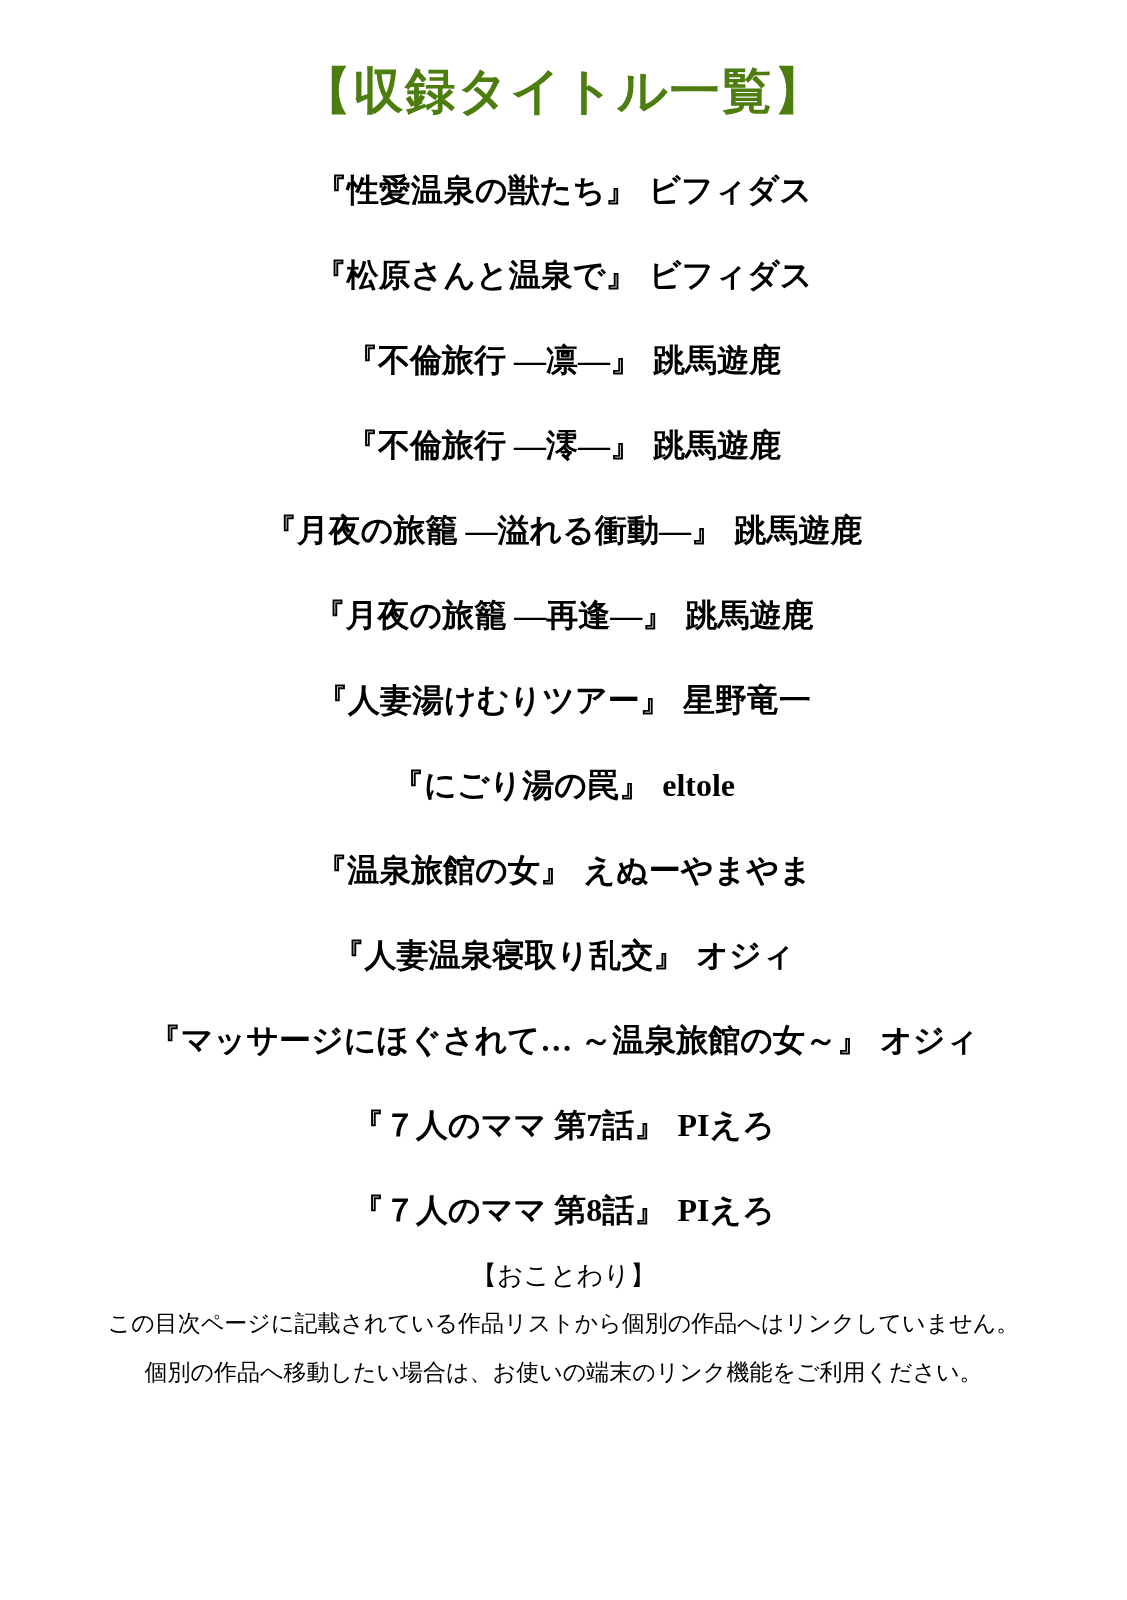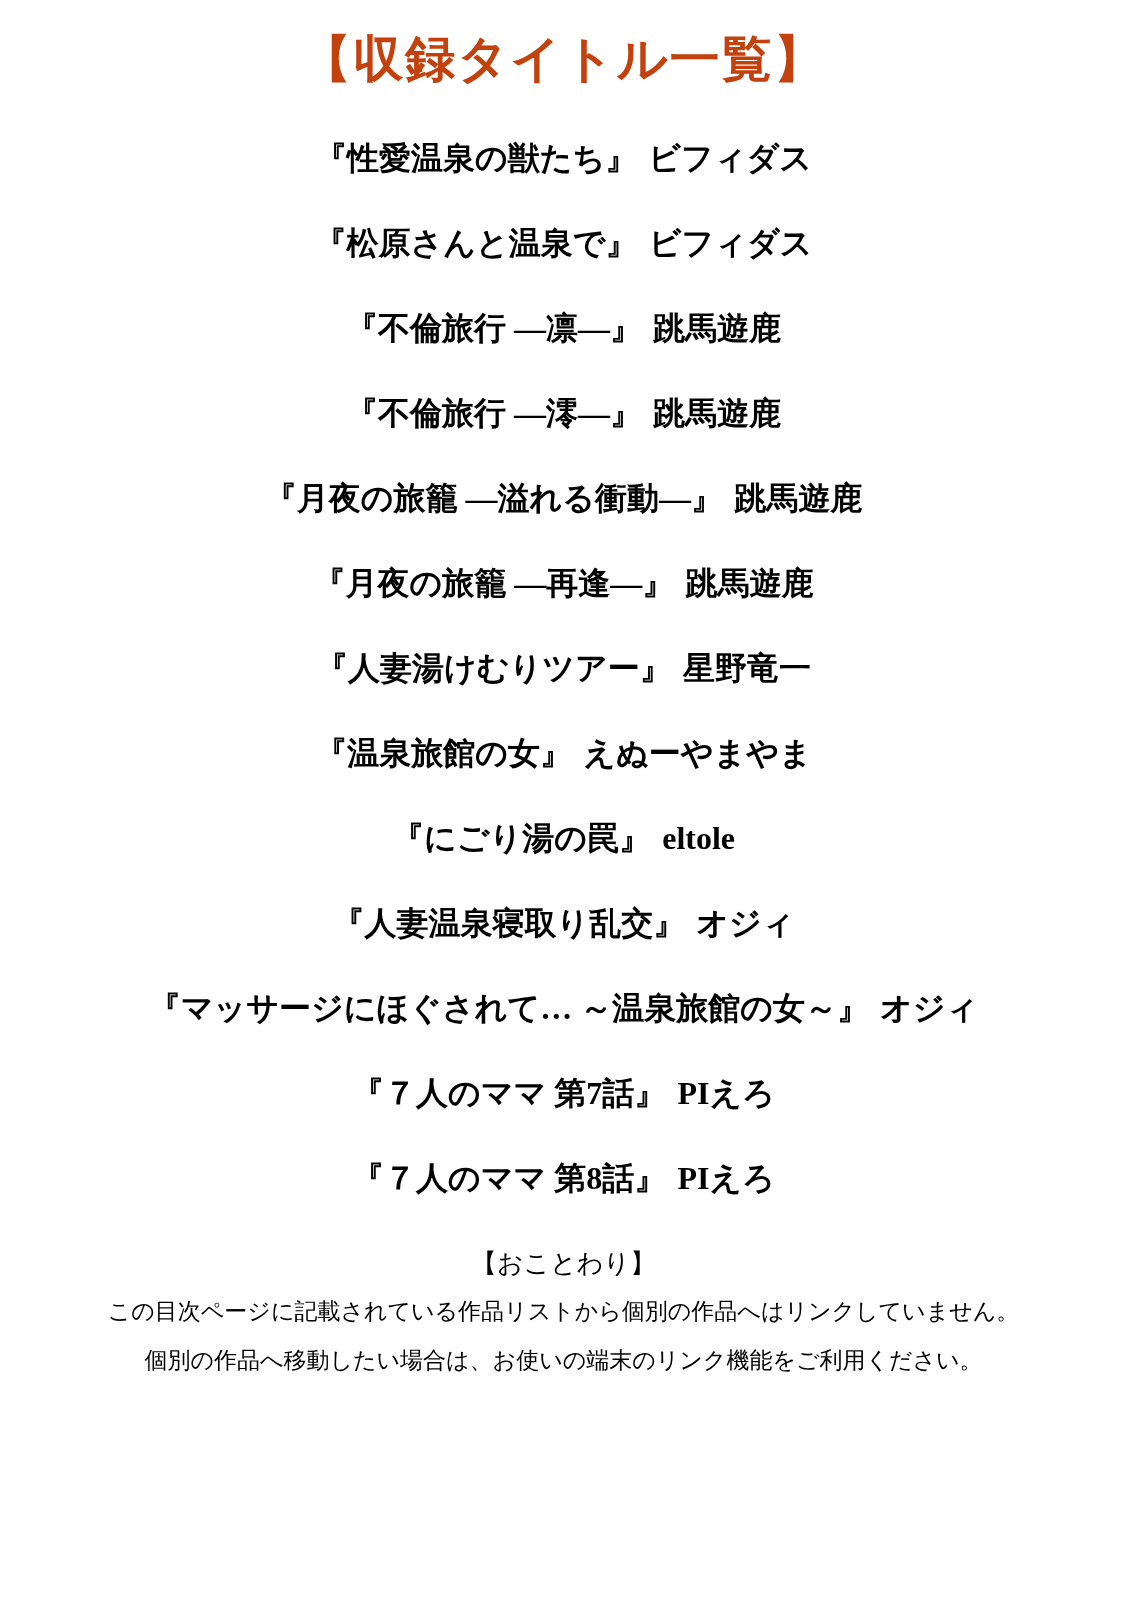--- a/index.html
+++ b/index.html
@@ -14,44 +14,44 @@
     color: #000000;
   }
   .page {
     width: 100%;
     height: 100%;
     text-align: center;
     box-sizing: border-box;
   }
   .page-title {
     margin: 0;
-    padding-top: 26px;
+    padding-top: 58px;
     font-family: "Liberation Serif", "DejaVu Serif", serif;
     font-weight: bold;
     font-size: 50px;
     line-height: 66px;
     letter-spacing: 2px;
-    color: #c2410c;
+    color: #4d7c0f;
   }
   .entry-list {
     margin-top: 24px;
   }
   .entry {
     font-family: "Liberation Serif", "DejaVu Serif", serif;
     font-weight: bold;
     font-size: 32px;
     line-height: 85px;
     white-space: nowrap;
     color: #000000;
   }
   .entry-author {
     margin-left: 0.35em;
   }
   .notice {
-    margin-top: 22px;
+    margin-top: 2px;
     font-family: "Liberation Sans", "DejaVu Sans", sans-serif;
     color: #000000;
   }
   .notice-heading {
     font-size: 26px;
     line-height: 40px;
     margin-bottom: 4px;
   }
   .notice-line {
     font-size: 23px;
@@ -66,22 +66,22 @@
   <h1 class="page-title">【収録タイトル一覧】</h1>
 
   <div id="entry-list" class="entry-list">
       <div class="entry"><span class="entry-title">『性愛温泉の獣たち』</span><span class="entry-author">ビフィダス</span></div>
       <div class="entry"><span class="entry-title">『松原さんと温泉で』</span><span class="entry-author">ビフィダス</span></div>
       <div class="entry"><span class="entry-title">『不倫旅行 ―凛―』</span><span class="entry-author">跳馬遊鹿</span></div>
       <div class="entry"><span class="entry-title">『不倫旅行 ―澪―』</span><span class="entry-author">跳馬遊鹿</span></div>
       <div class="entry"><span class="entry-title">『月夜の旅籠 ―溢れる衝動―』</span><span class="entry-author">跳馬遊鹿</span></div>
       <div class="entry"><span class="entry-title">『月夜の旅籠 ―再逢―』</span><span class="entry-author">跳馬遊鹿</span></div>
       <div class="entry"><span class="entry-title">『人妻湯けむりツアー』</span><span class="entry-author">星野竜一</span></div>
+      <div class="entry"><span class="entry-title">『にごり湯の罠』</span><span class="entry-author">eltole</span></div>
       <div class="entry"><span class="entry-title">『温泉旅館の女』</span><span class="entry-author">えぬーやまやま</span></div>
-      <div class="entry"><span class="entry-title">『にごり湯の罠』</span><span class="entry-author">eltole</span></div>
       <div class="entry"><span class="entry-title">『人妻温泉寝取り乱交』</span><span class="entry-author">オジィ</span></div>
       <div class="entry"><span class="entry-title">『マッサージにほぐされて… ～温泉旅館の女～』</span><span class="entry-author">オジィ</span></div>
       <div class="entry"><span class="entry-title">『７人のママ 第7話』</span><span class="entry-author">PIえろ</span></div>
       <div class="entry"><span class="entry-title">『７人のママ 第8話』</span><span class="entry-author">PIえろ</span></div>
     </div>
 
   <div class="notice">
     <div class="notice-heading">【おことわり】</div>
     <div class="notice-line">この目次ページに記載されている作品リストから個別の作品へはリンクしていません。</div>
     <div class="notice-line">個別の作品へ移動したい場合は、お使いの端末のリンク機能をご利用ください。</div>

